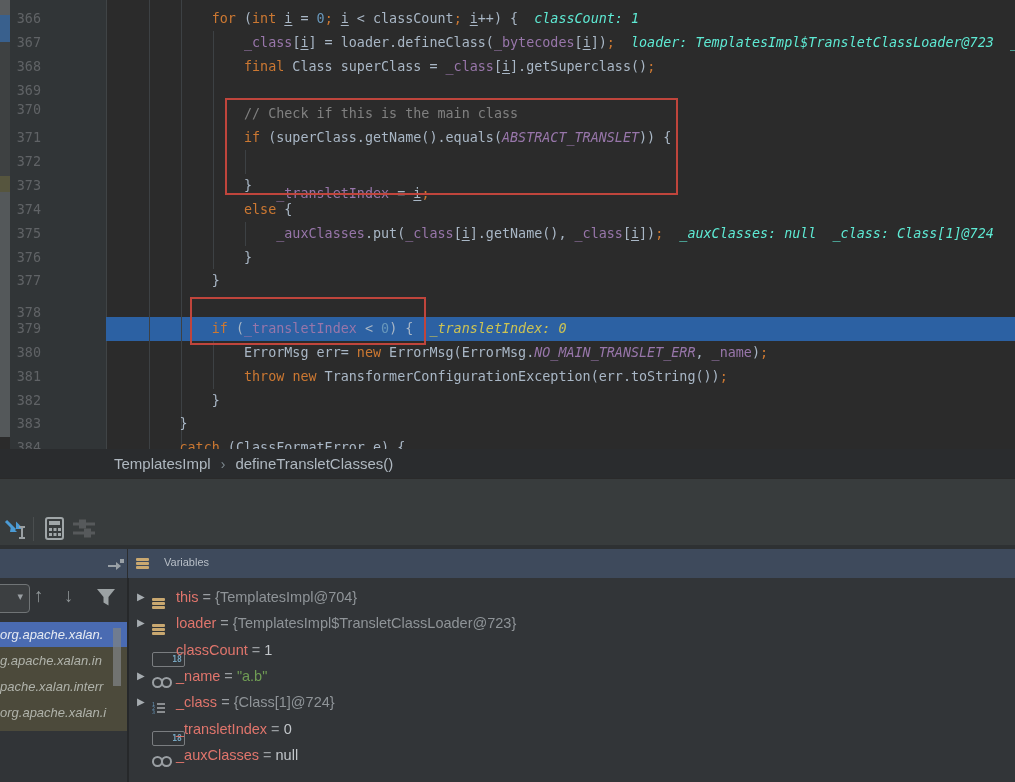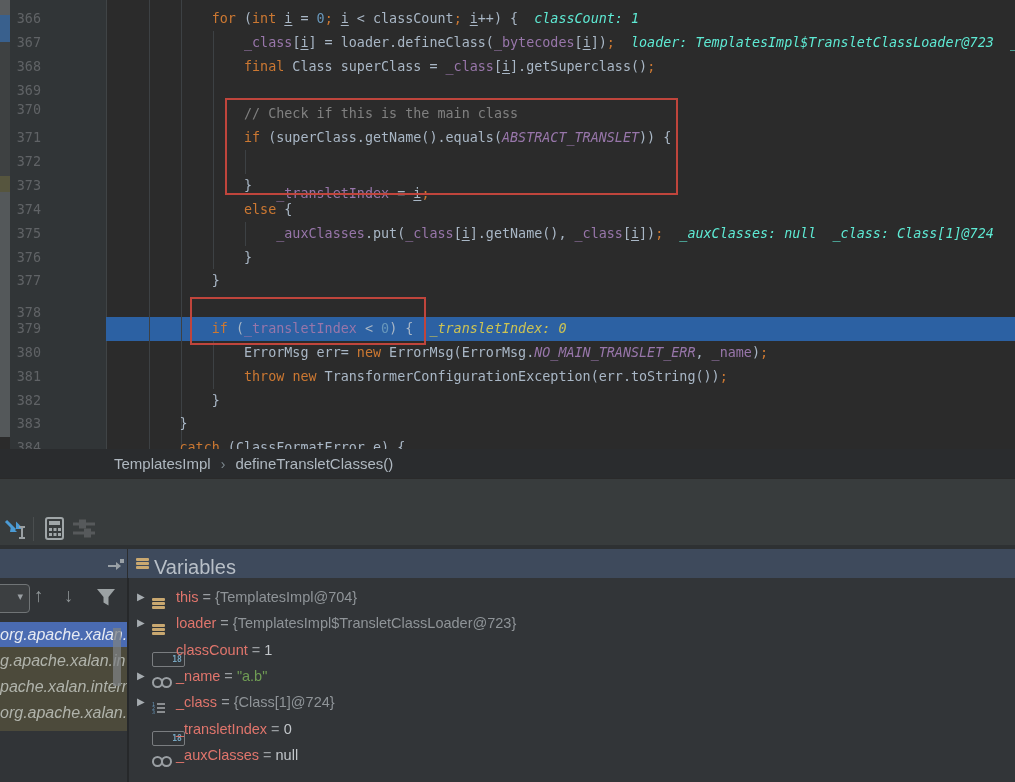--- a/index.html
+++ b/index.html
@@ -29,29 +29,29 @@
               display:flex;align-items:center;color:#AFB8C0;font-size:15px;}
   #breadcrumb .crumb{margin:0 6px;cursor:default;}
   #breadcrumb .chev{color:#7F8B91;font-size:14px;margin:0 4px;}
 
   
   #dbgband{left:0;top:478px;width:1015px;height:67px;background:#383C3D;border-top:1px solid #2A2A2A;}
   .tbsep{position:absolute;width:1px;background:#4A4E4F;}
 
   
   #varhead{left:0;top:545px;width:1015px;height:33px;background:#3E4A5C;border-top:4px solid #2E3133;}
-  #varhead .label{position:absolute;left:154px;top:7px;color:#B8BFC7;font-size:20px;}
+  #varhead .label{position:absolute;left:164px;top:7px;color:#B8BFC7;font-size:11px;}
   .objicon{width:13px;height:11px;display:inline-block;}
   .objicon i{display:block;height:3px;background:#C9A870;margin-bottom:1px;border-radius:1px;}
 
   
   #bottom{left:0;top:578px;width:1015px;height:204px;background:#313437;}
   #frames{left:0;top:0;width:127px;height:204px;background:#313437;overflow:hidden;border-right:2px solid #26282A;}
   #olive{left:0;top:69px;width:127px;height:84px;background:#4C4A3B;}
-  .framerow{position:absolute;left:0;width:127px;height:25px;font-size:16px;font-style:italic;
+  .framerow{position:absolute;left:0;width:127px;height:25px;font-size:13px;font-style:italic;
             line-height:25px;white-space:nowrap;overflow:hidden;color:#B0B3AB;padding-left:0;}
   .framerow.sel{background:#4A6BB2;color:#E6EAF2;}
   #fscroll{left:113px;top:50px;width:8px;height:58px;background:#7E8284;opacity:.75;}
   #combo{left:-14px;top:6px;width:42px;height:27px;border:1px solid #707476;border-radius:4px;background:#3C3F41;}
   #combo .arr{position:absolute;right:6px;top:5px;color:#9A9FA3;font-size:11px;}
   .ficon{position:absolute;top:5px;color:#8E9496;font-size:19px;line-height:26px;}
 
   
   #vars{left:129px;top:0;width:886px;height:204px;background:#323538;}
   .varrow{position:absolute;left:0;width:886px;height:26px;font-size:14.5px;line-height:26px;white-space:nowrap;}

